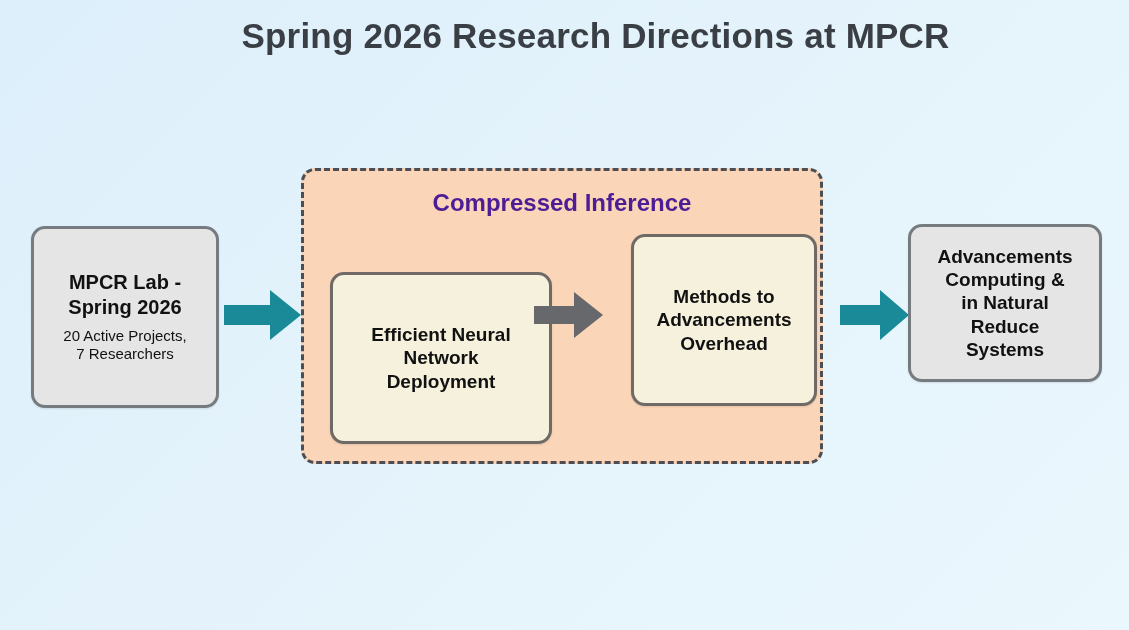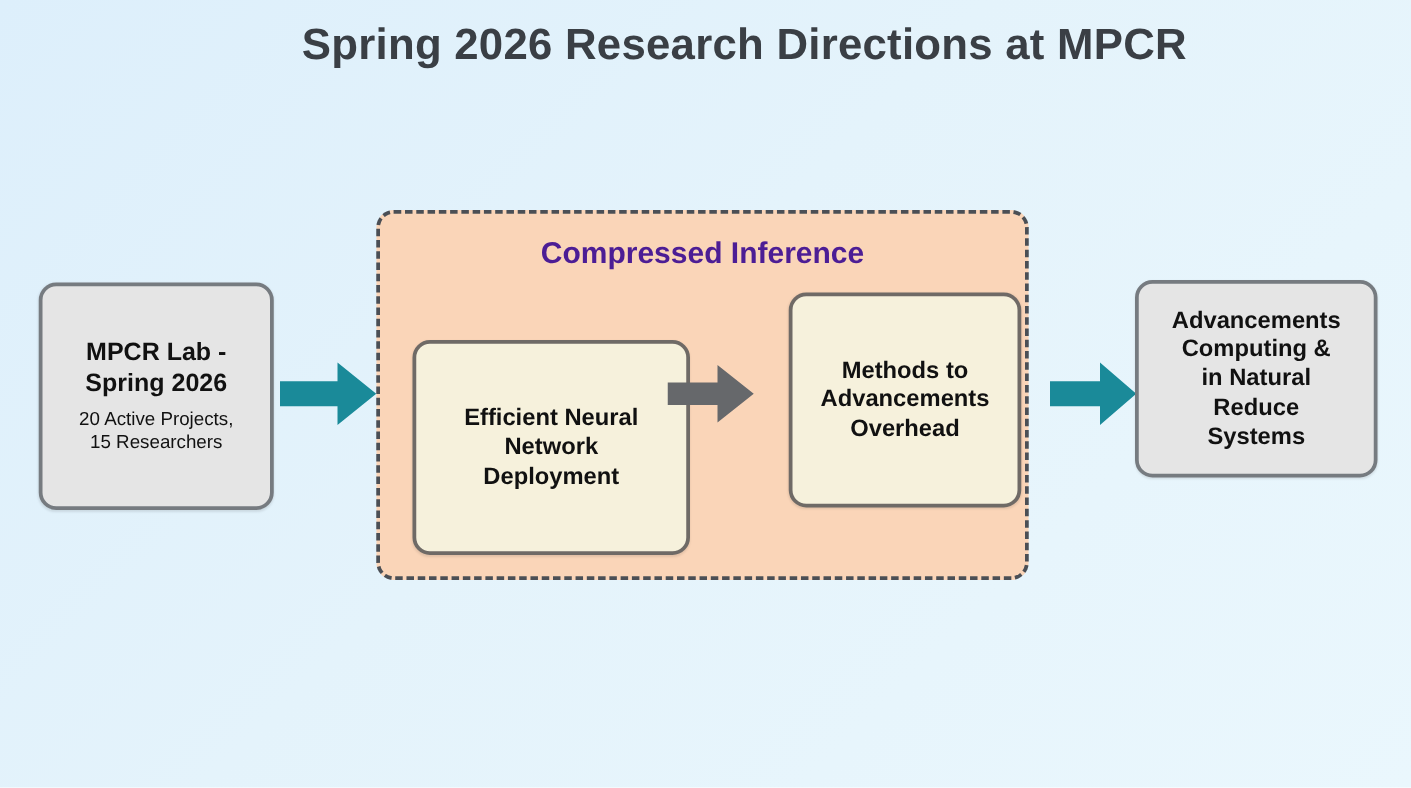--- a/index.html
+++ b/index.html
@@ -140,21 +140,21 @@
 
   <div class="page-title">Spring 2026 Research Directions at MPCR</div>
 
   <div id="node-source" class="node node-white">
     <div class="node-title">
       <div>MPCR Lab -</div>
       <div>Spring 2026</div>
     </div>
     <div class="node-sub">
       <div>20 Active Projects,</div>
-      <div>15 Researchers</div>
+      <div>7 Researchers</div>
     </div>
   </div>
 
   <svg class="arrow" id="arrow-source-to-cluster" width="78" height="54" viewBox="0 0 78 54">
     <polygon points="0,17 46,17 46,2 77,27 46,52 46,37 0,37" fill="#1a8a99"></polygon>
   </svg>
 
   <div id="cluster-compressed">
     <div class="cluster-label">Compressed Inference</div>
   </div>

